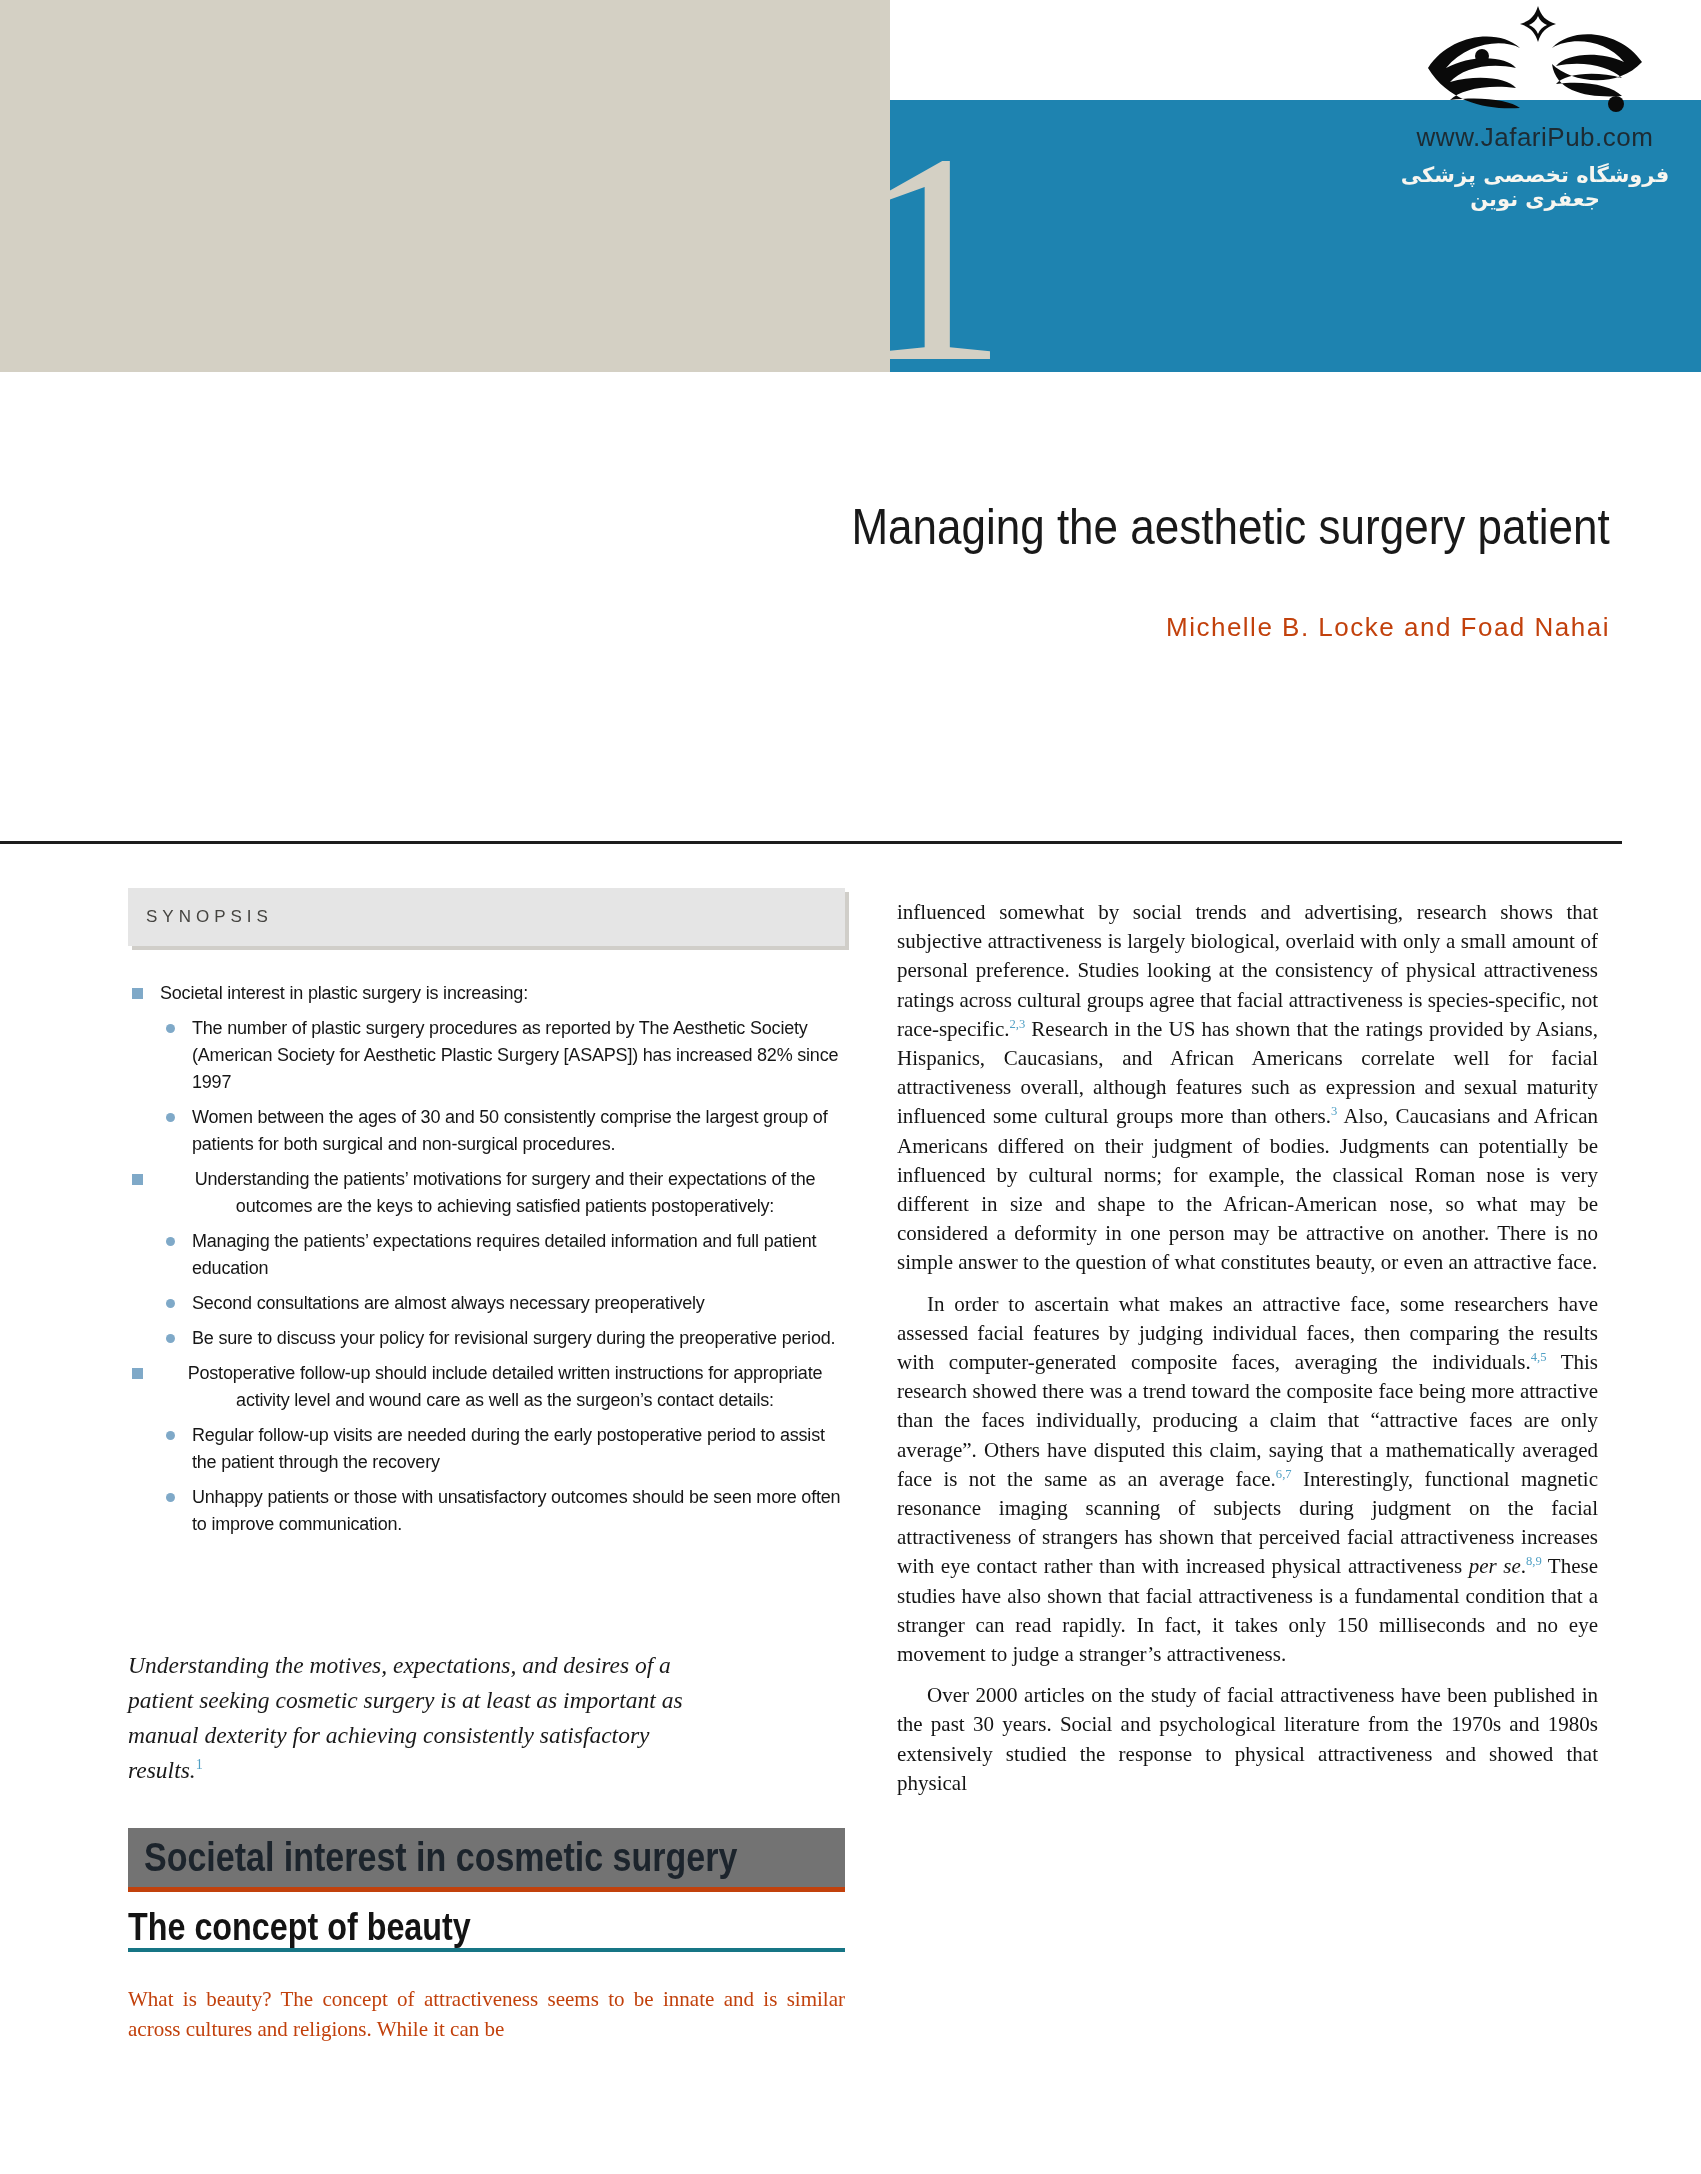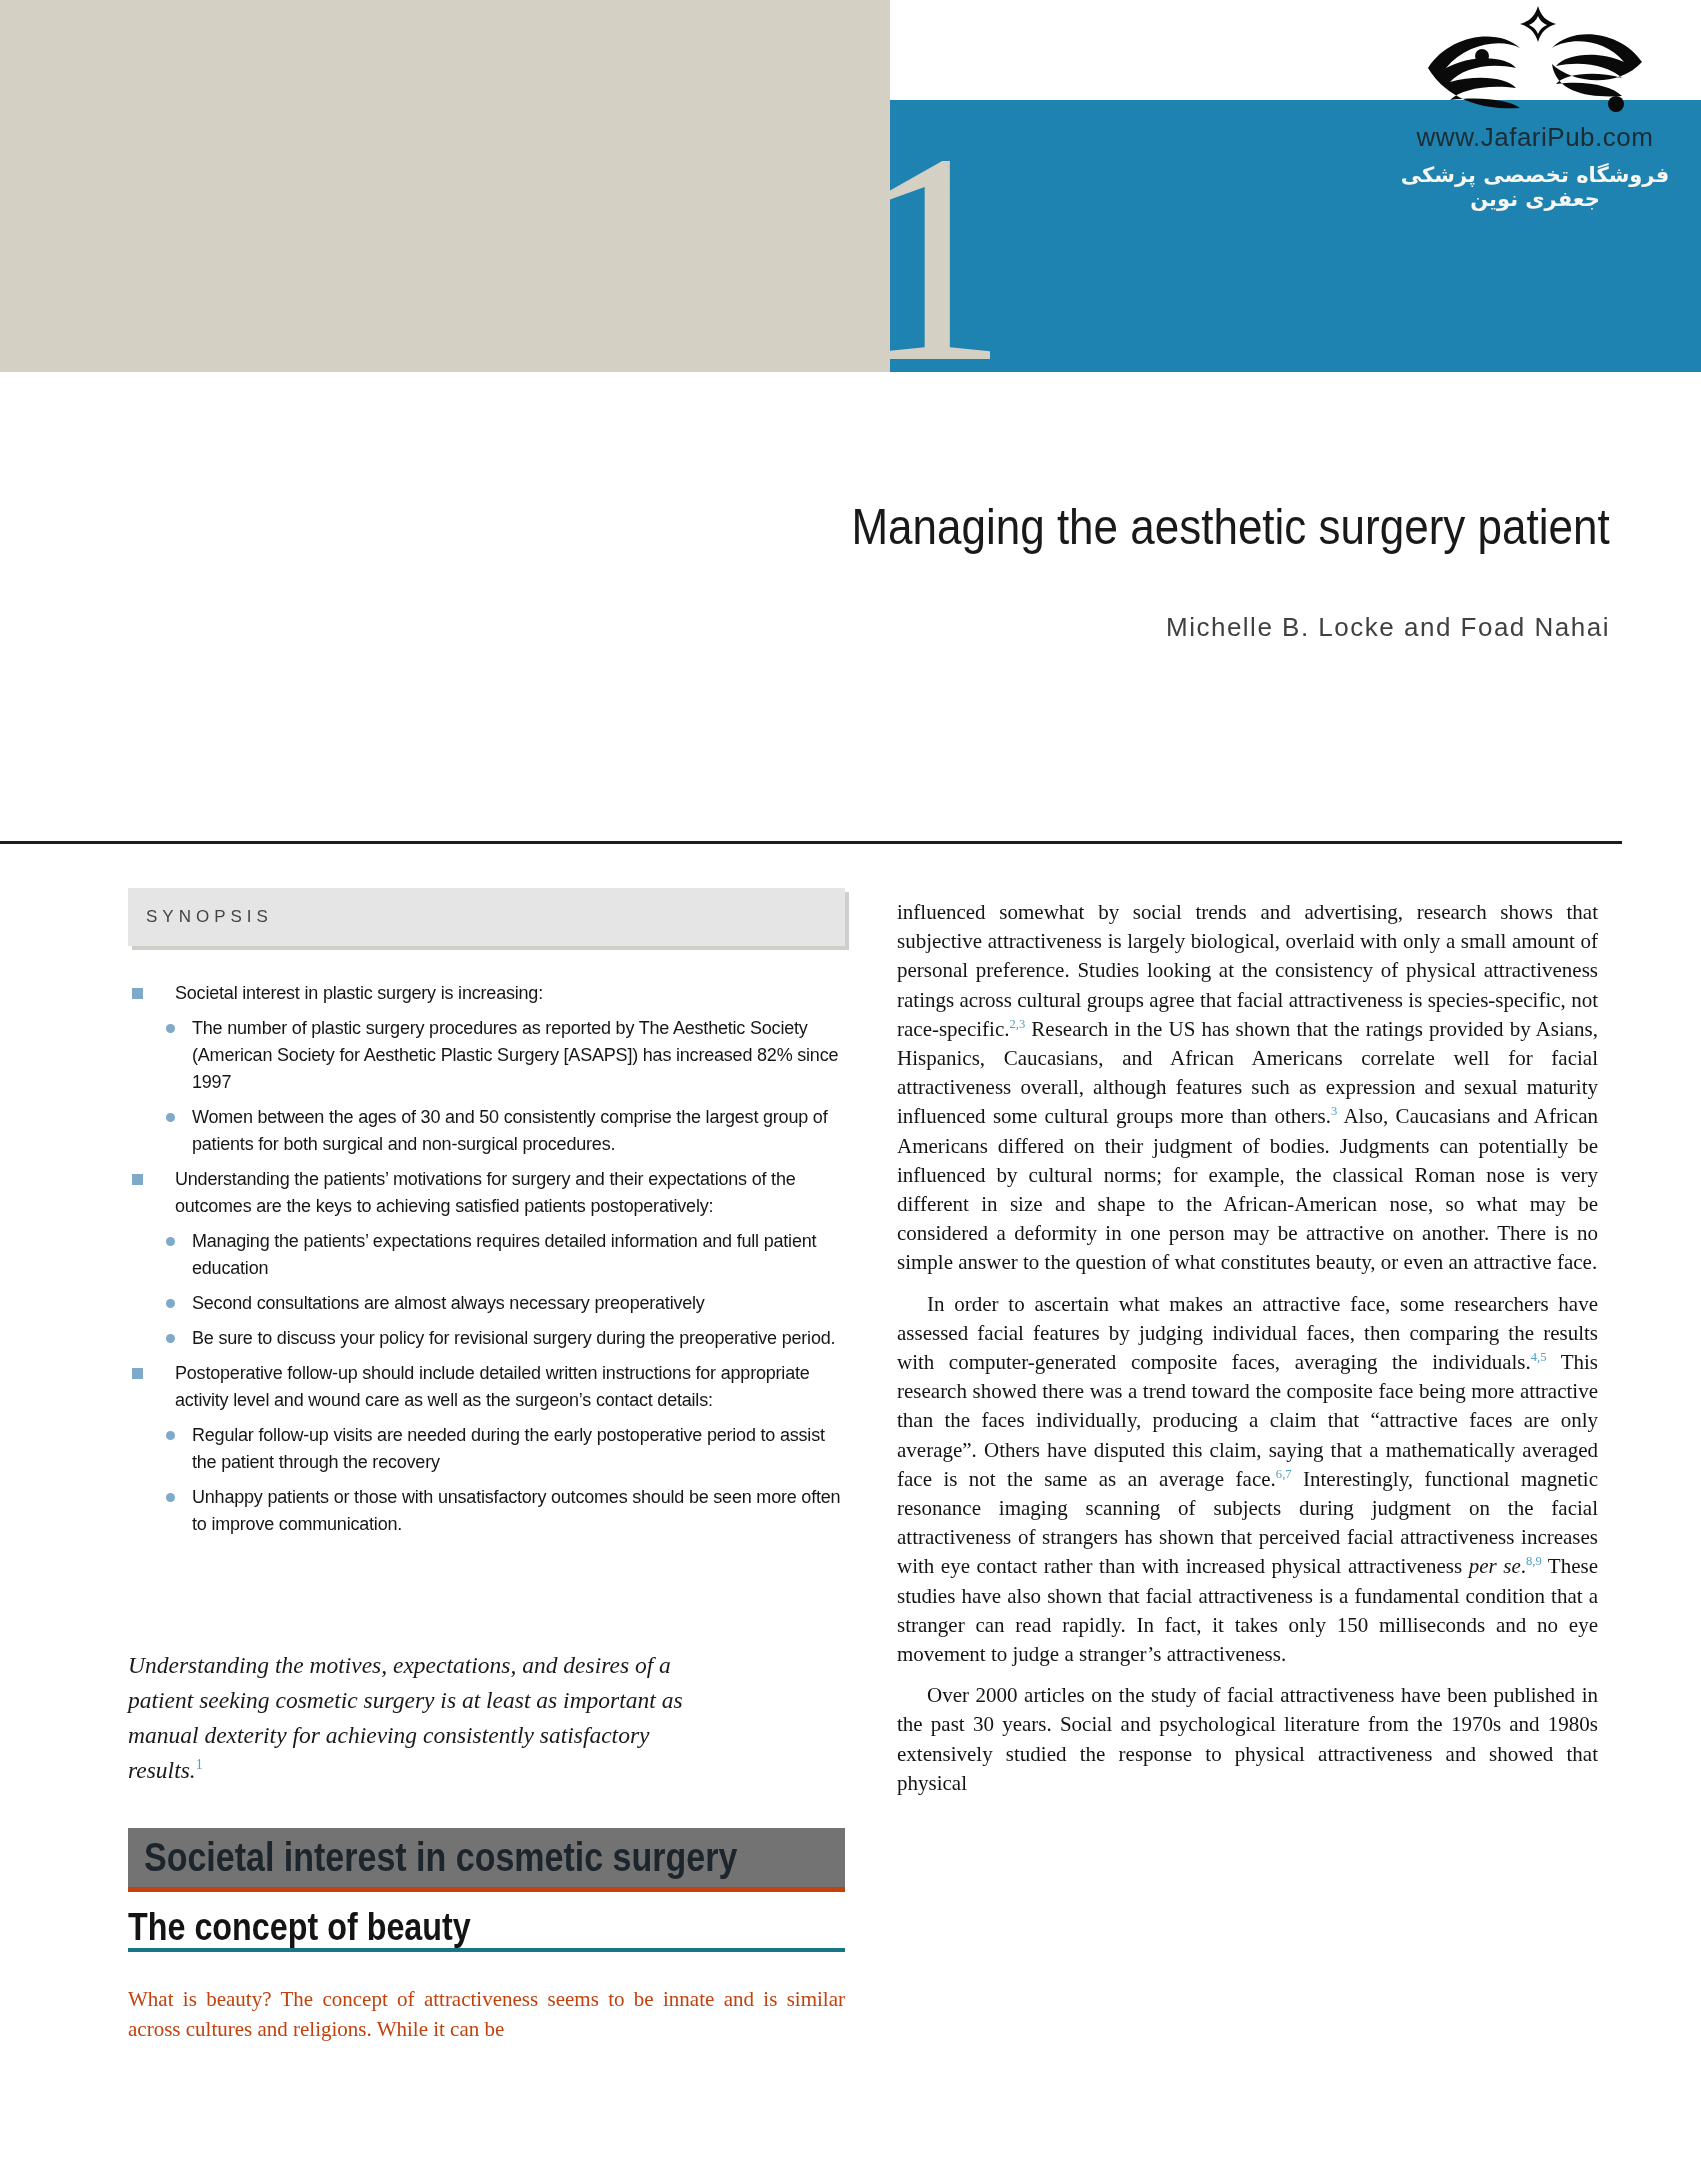--- a/index.html
+++ b/index.html
@@ -23,36 +23,36 @@
   .brand-url { font-size:26px; color:#1d2b33; letter-spacing:0.5px; margin-top:0px; }
   .brand-fa  { font-family:"DejaVu Sans", sans-serif; font-size:21px; font-weight:bold; color:#f7f6f0; margin-top:10px; direction:rtl; }
 
   
   .title-wrap { position:absolute; right:91px; top:498px; width:1200px; text-align:right; }
   .chapter-title {
     display:inline-block; transform:scaleX(0.88); transform-origin:100% 50%;
     font-size:50px; font-weight:400; color:#191919; letter-spacing:0px; white-space:nowrap;
   }
   .authors-wrap { position:absolute; right:91px; top:612px; width:900px; text-align:right; }
-  .authors { font-size:26px; color:#404040; letter-spacing:1.5px; white-space:nowrap; }
+  .authors { font-size:26px; color:#c2410c; letter-spacing:1.5px; white-space:nowrap; }
 
   .top-rule { position:absolute; left:0; top:841px; width:1622px; height:3px; background:#1c1c1c; }
 
   
   .synopsis-box {
     position:absolute; left:128px; top:888px; width:717px; height:58px;
     background:#e5e5e5; box-shadow:4px 4px 0 rgba(120,116,100,0.35);
     display:flex; align-items:center; box-sizing:border-box; padding-left:18px;
   }
   .synopsis-label { font-size:17px; letter-spacing:5px; color:#454440; }
 
   .synopsis-list { position:absolute; left:128px; top:980px; width:722px; color:#161616; }
   .syn-item { display:flex; margin-bottom:8px; }
   .syn-sq { flex:0 0 auto; width:11px; height:11px; background:#7fa9c8; margin:8px 0 0 4px; }
-  .syn-item > .syn-text { margin-left:32px; font-size:18px; line-height:27px; letter-spacing:-0.2px; }
+  .syn-item > .syn-text { margin-left:17px; font-size:18px; line-height:27px; letter-spacing:-0.2px;text-align:center; }
   .syn-sub { display:flex; margin:0 0 8px 38px; }
   .syn-dot { flex:0 0 auto; width:9px; height:9px; border-radius:50%; background:#7fa9c8; margin:9px 0 0 0; }
   .syn-sub > .syn-text { margin-left:17px; font-size:18px; line-height:27px; letter-spacing:-0.2px; }
 
   .pull-quote {
     position:absolute; left:128px; top:1648px; width:595px;
     font-family:"Liberation Serif", serif; font-style:italic;
     font-size:23.5px; line-height:35px; color:#1a1a1a;
   }
 

